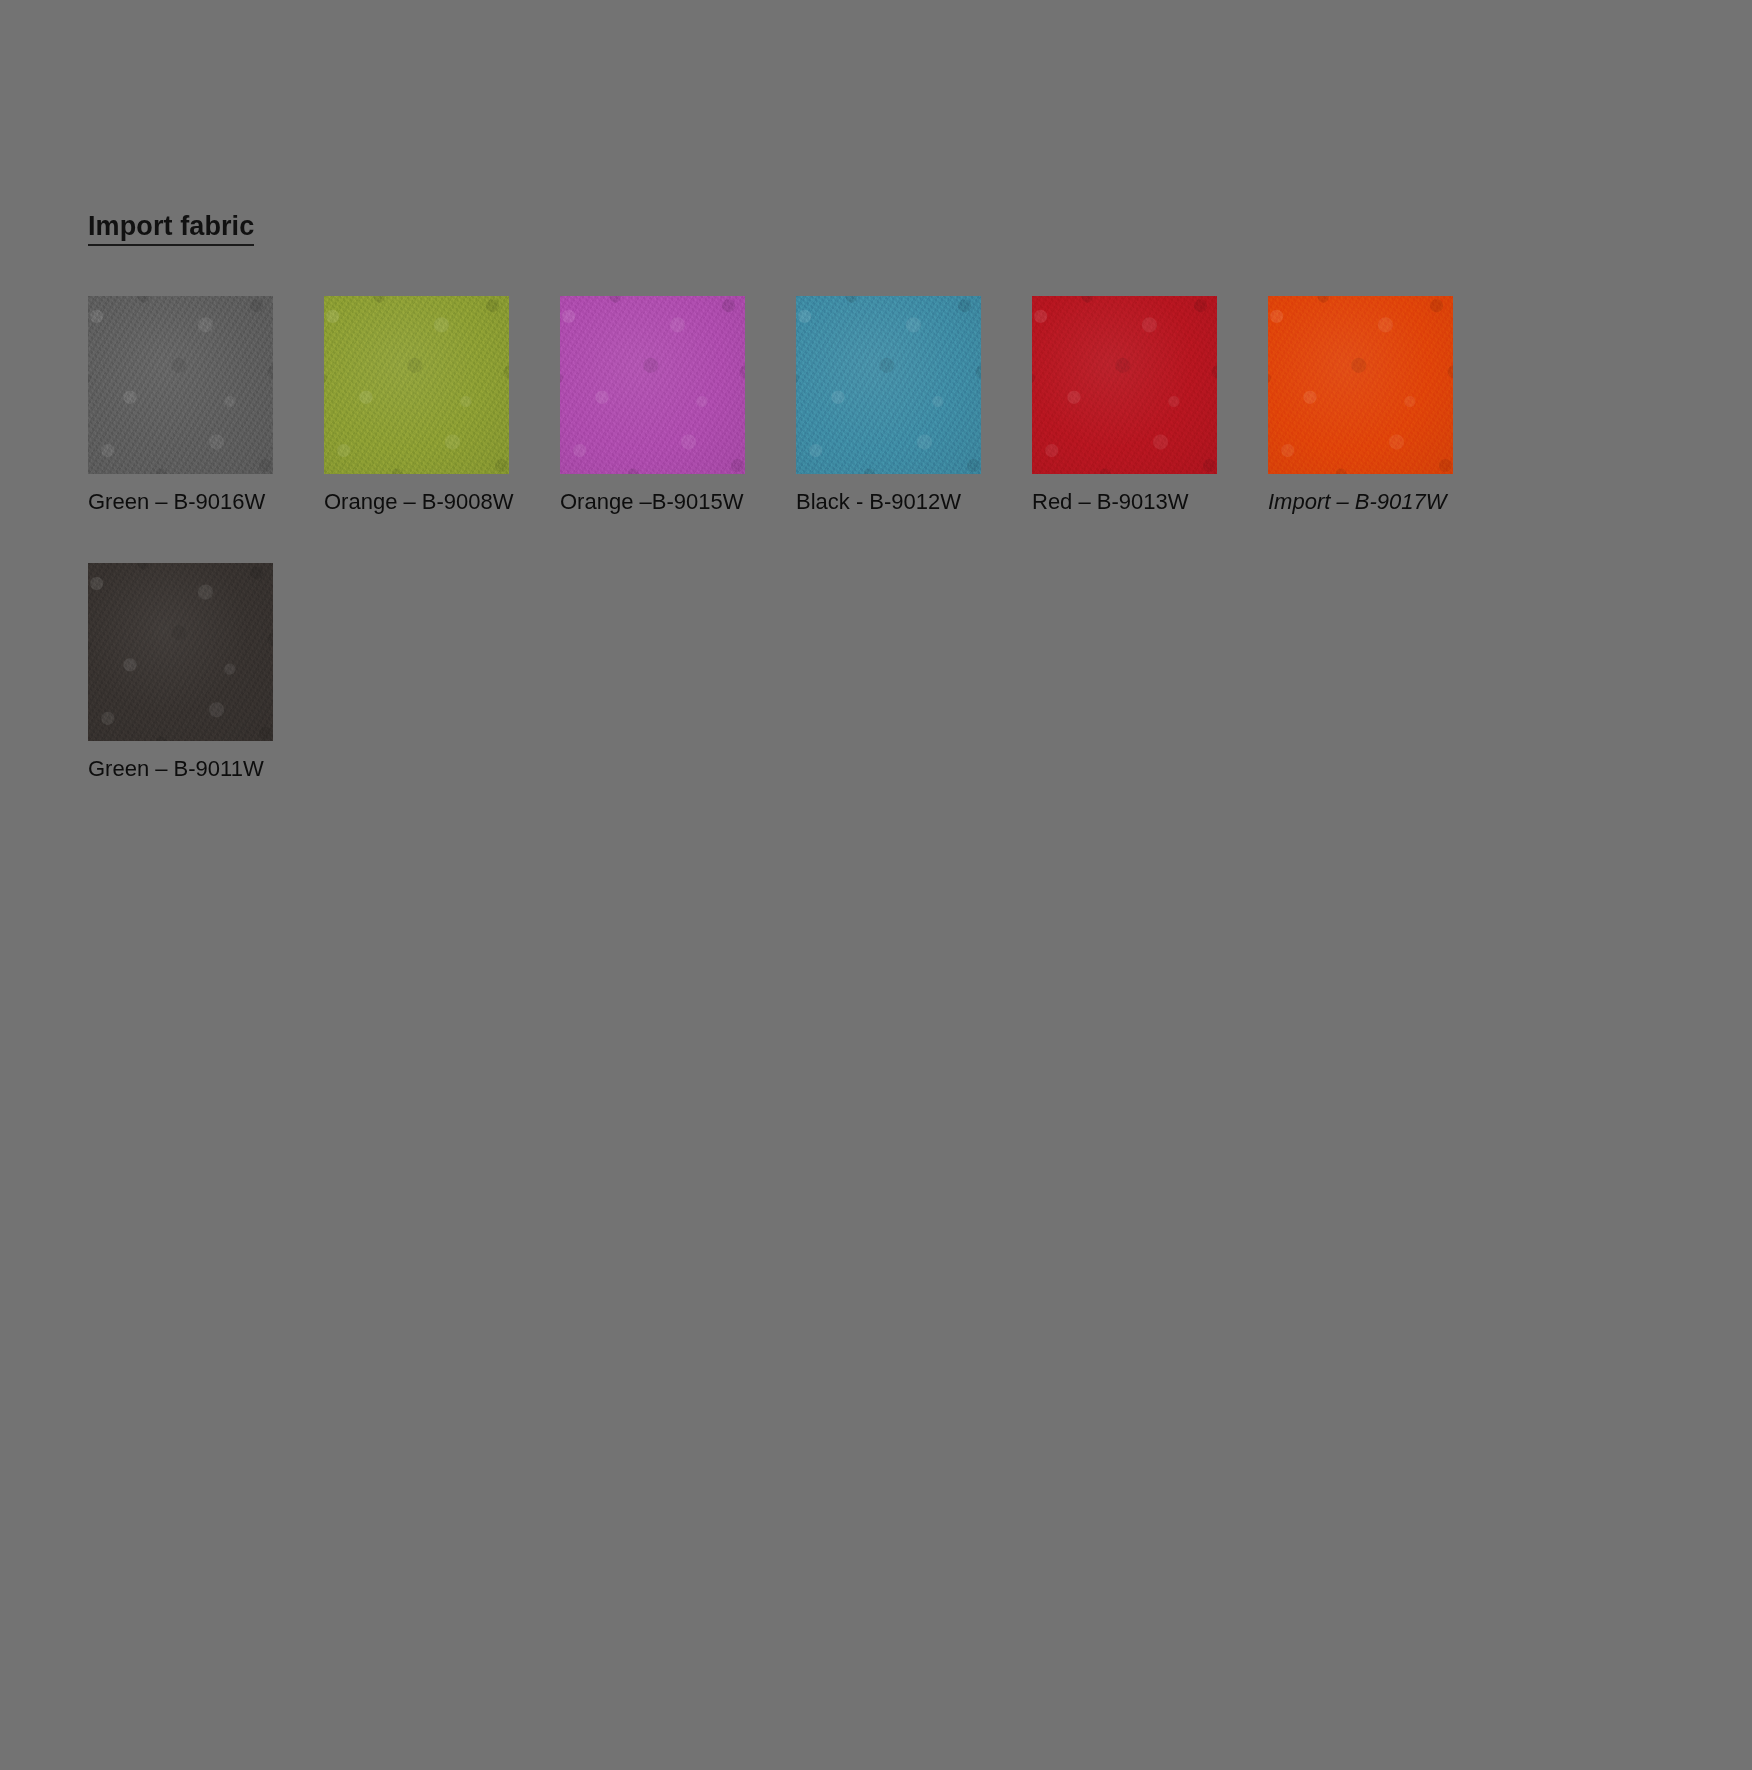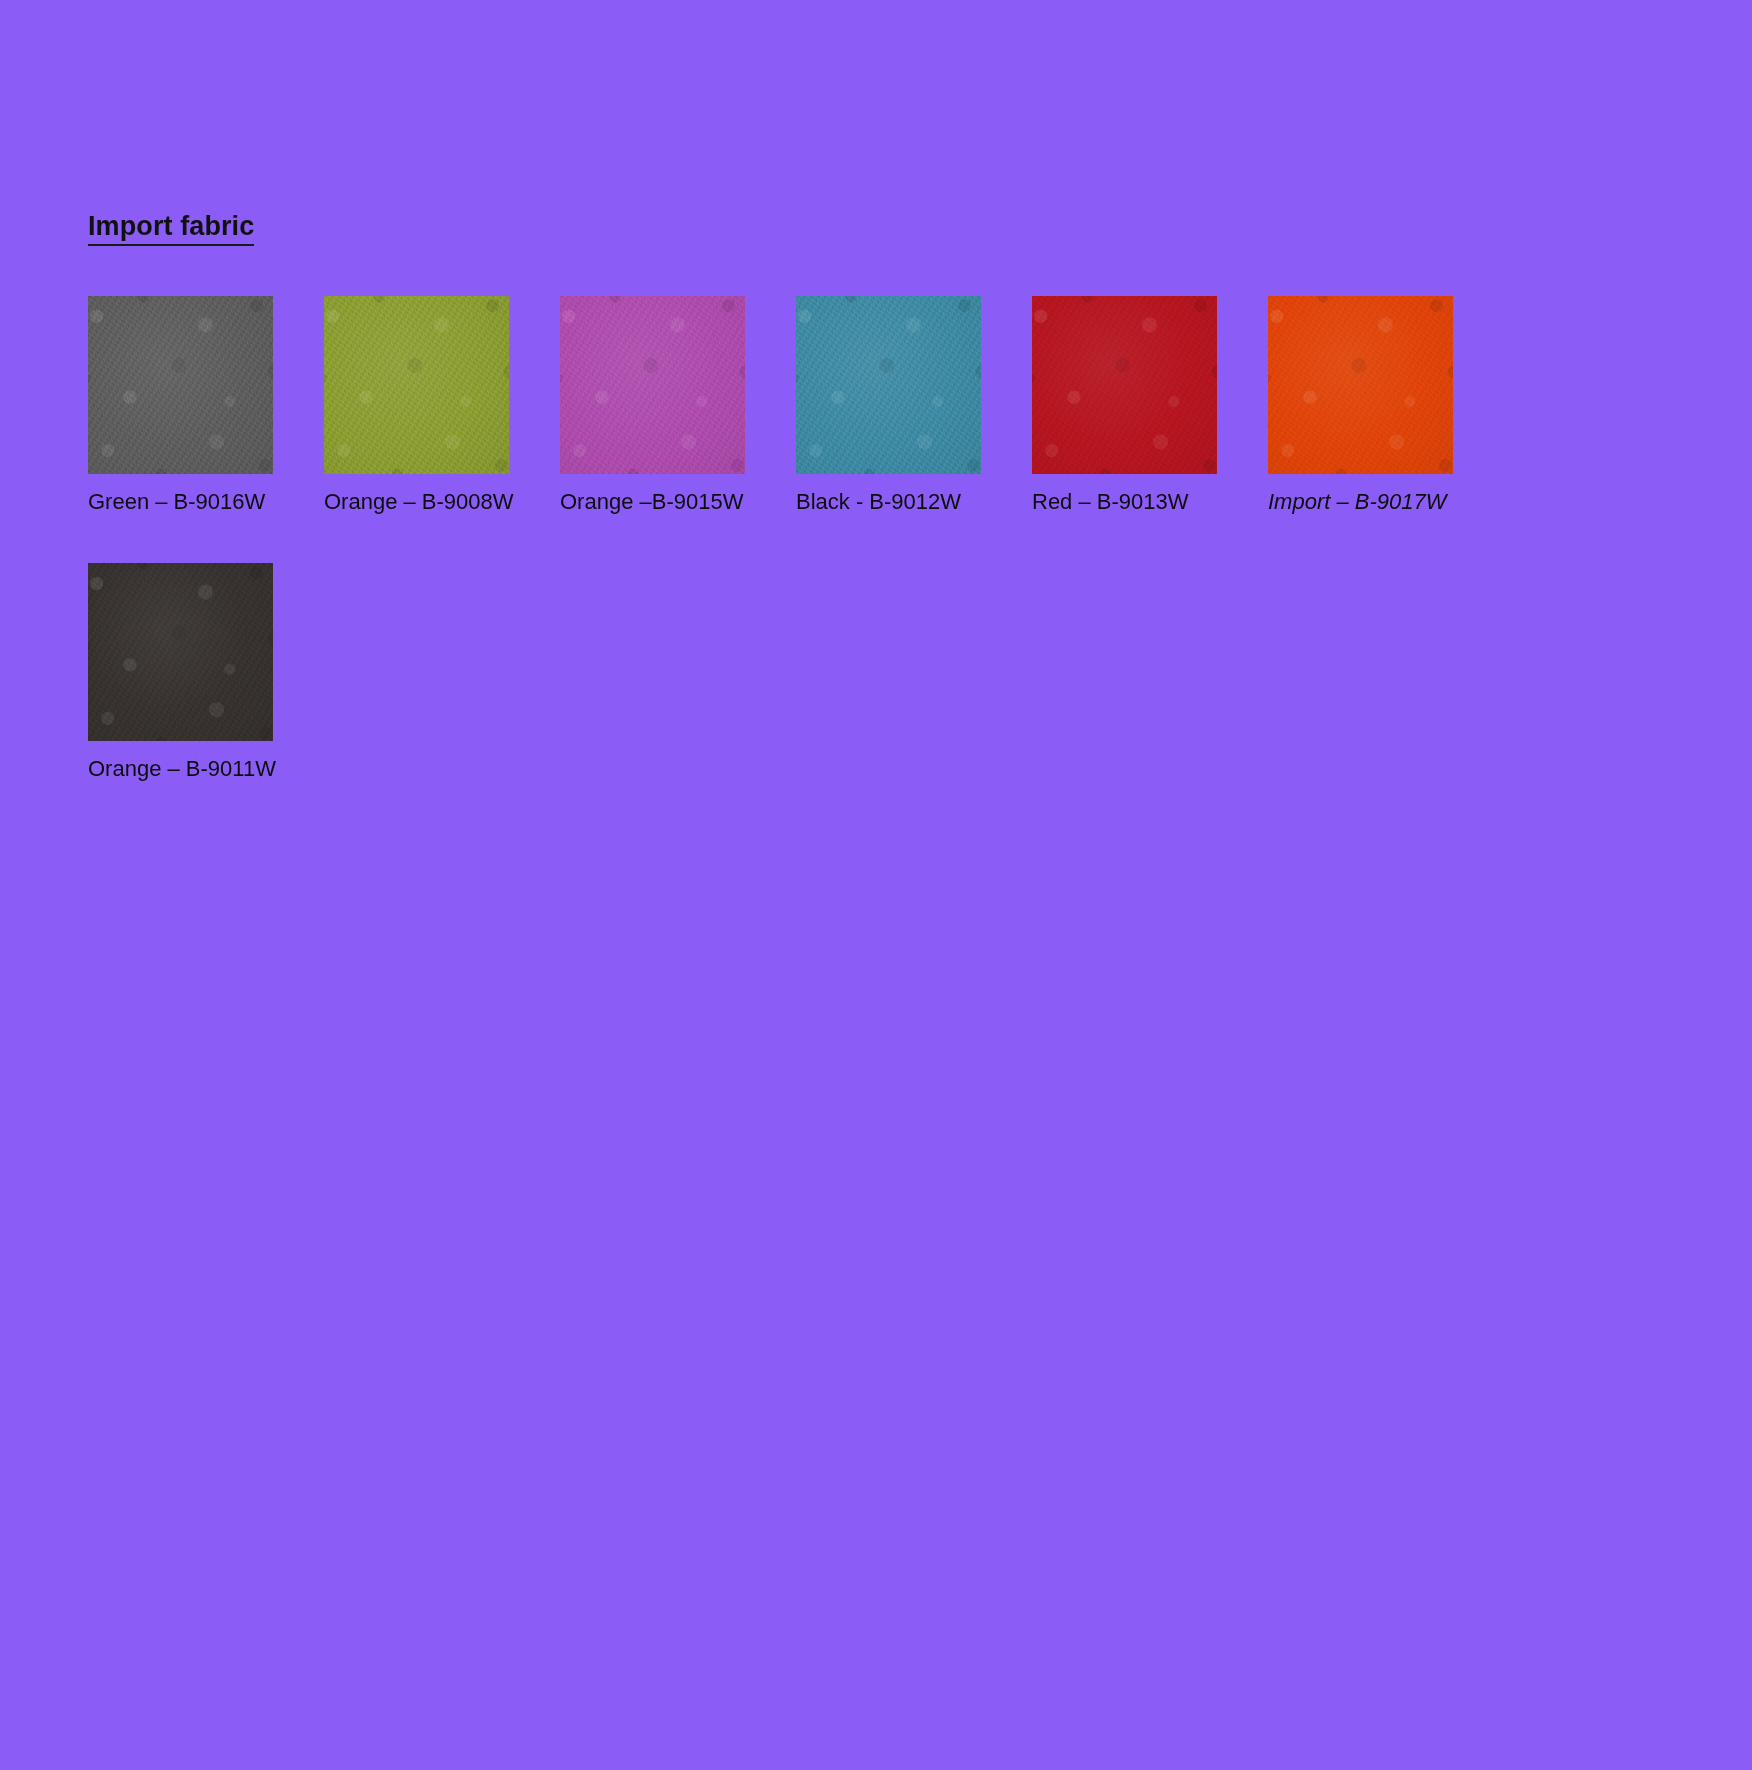--- a/index.html
+++ b/index.html
@@ -12,21 +12,21 @@
     height: 1770px;
     font-family: "Liberation Sans", sans-serif;
     color: #000000;
     -webkit-font-smoothing: antialiased;
   }
 
   .page {
     position: relative;
     width: 1752px;
     height: 1770px;
-    background: #8b5cf6;
+    background: #737373;
   }
 
   .content {
     position: absolute;
     left: 88px;
     top: 212px;
     width: 1500px;
   }
 
   .doc-title {
@@ -166,18 +166,18 @@
             <div class="vign"></div>
           </div>
           <div class="swatch-label">Import – B-9017W</div>
         </div>
         <div class="swatch-cell">
           <div class="swatch-chip" style="background-color: rgb(55, 50, 47);">
             <div class="tex"></div>
             <div class="tex2"></div>
             <div class="vign"></div>
           </div>
-          <div class="swatch-label">Orange – B-9011W</div>
+          <div class="swatch-label">Green – B-9011W</div>
         </div>
       </div>
 
   </div>
 </div>
 
 </body></html>

